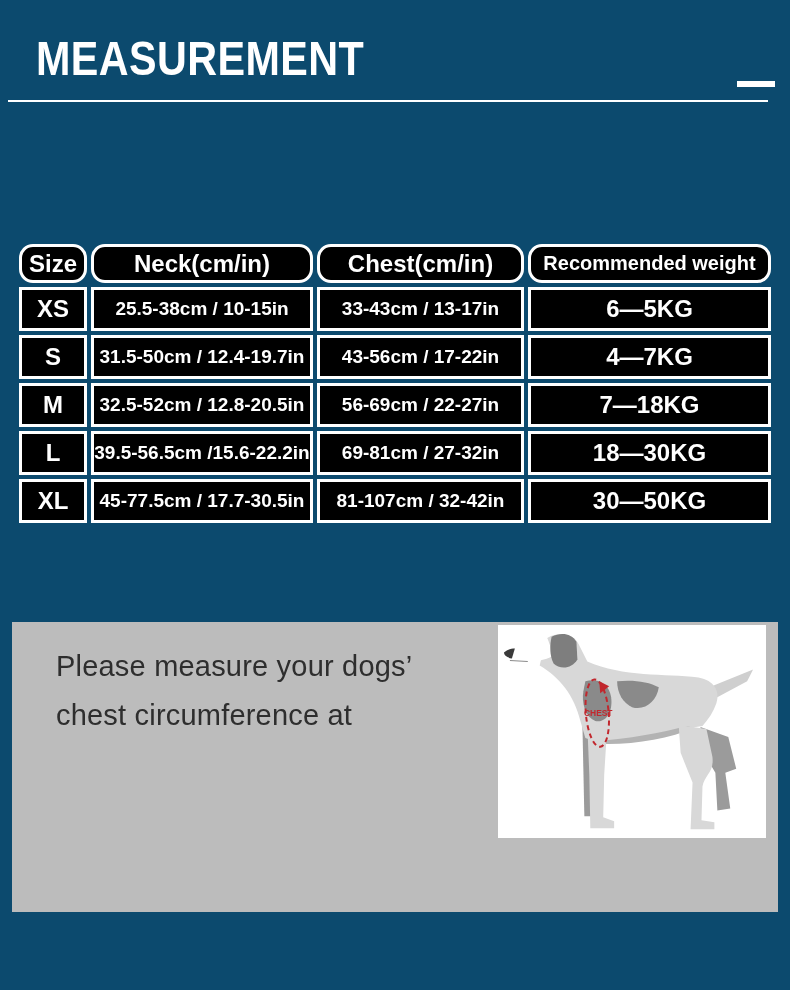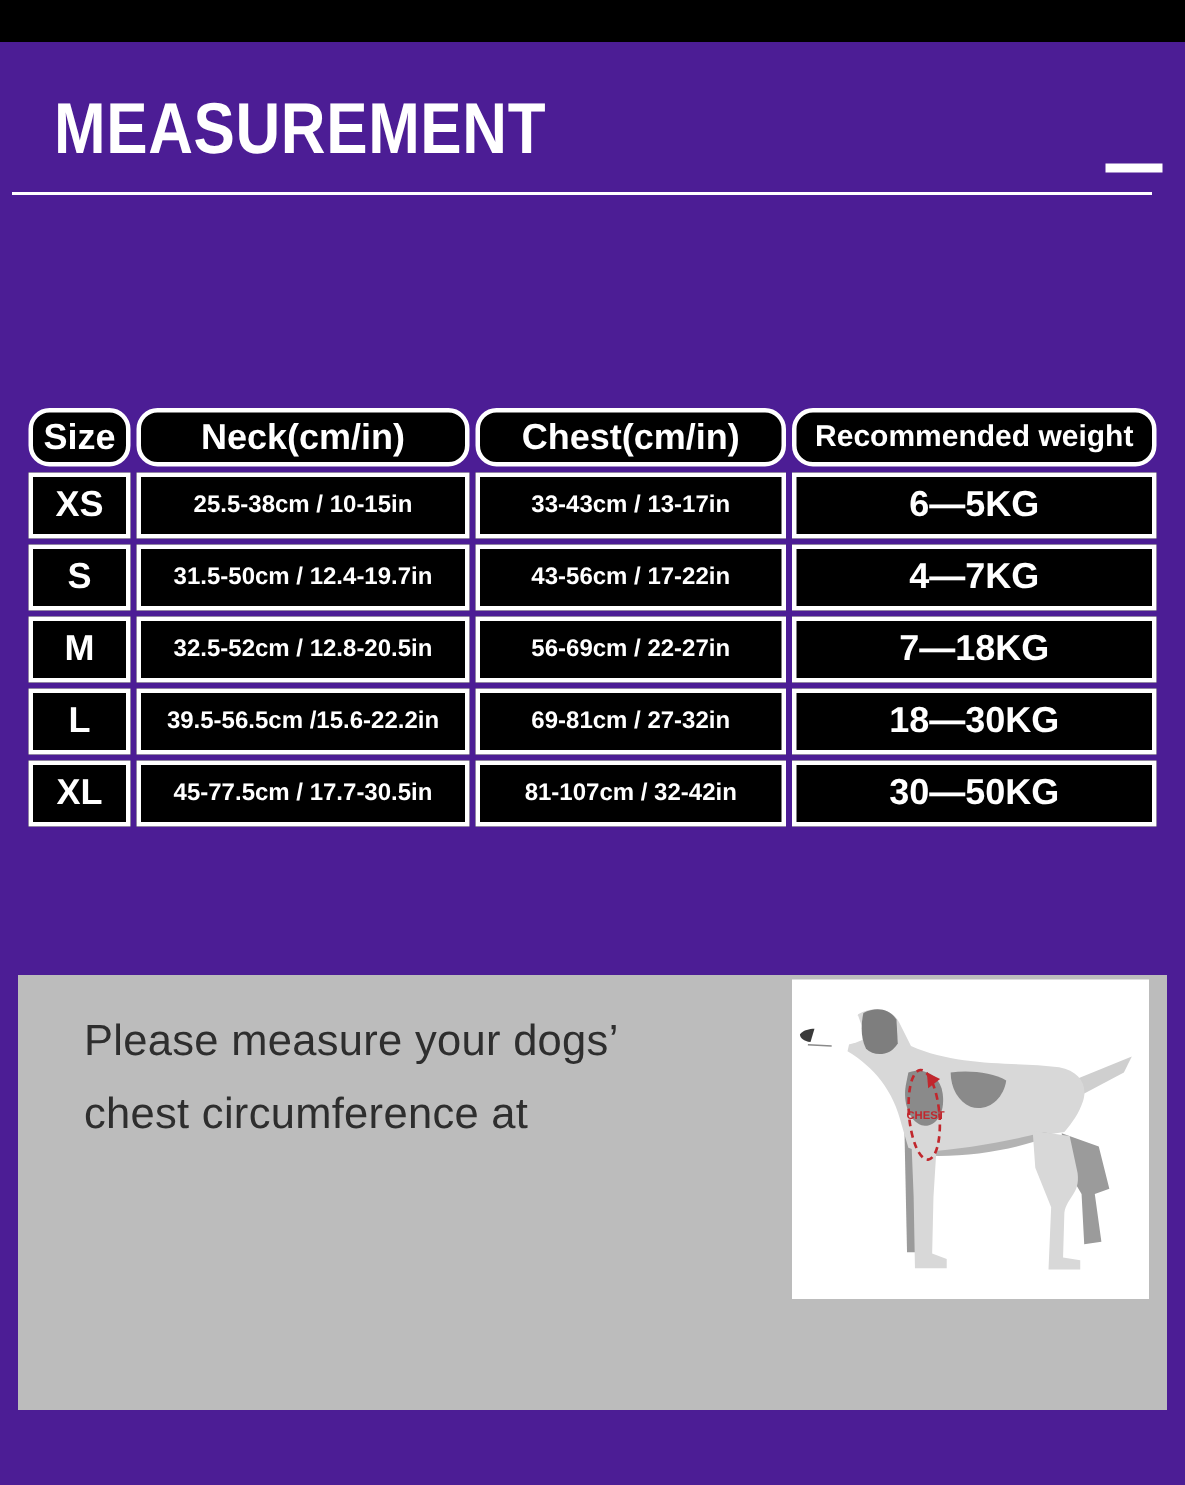--- a/index.html
+++ b/index.html
@@ -3,21 +3,21 @@
 <meta charset="utf-8">
 <style>
   html, body { margin: 0; padding: 0; }
   body {
     width: 790px; height: 990px;
     background: #000;
     font-family: "Liberation Sans", sans-serif;
     position: relative;
     overflow: hidden;
   }
-  .stage { position: absolute; inset: 0; background: #4c1d95; margin-top: 28px; }
+  .stage { position: absolute; inset: 0; background: #0c4a6e; }
 
   
   .page-title {
     position: absolute;
     left: 36px; top: 35px;
     margin: 0;
     color: #fff;
     font-size: 48px;
     font-weight: 700;
     line-height: 1;
@@ -54,21 +54,21 @@
     border: 3px solid #fff;
     padding: 0;
     background: #000;
     font-weight: 700;
     vertical-align: middle;
     overflow: hidden;
     white-space: nowrap;
   }
   .size-table thead th { height: 33px; font-size: 24px; border-radius: 14px; }
   .size-table thead th.h-weight { font-size: 20px; }
-  .size-table tbody td { height: 38px; font-size: 16px; }
+  .size-table tbody td { height: 38px; font-size: 19px; }
   .size-table tbody td.c-size { font-size: 24px; }
   .size-table tbody td.c-weight { font-size: 24px; }
 
   
   .note-box {
     position: absolute;
     left: 12px; top: 622px;
     width: 766px; height: 290px;
     background: #bcbcbc;
   }
@@ -77,21 +77,21 @@
     left: 44px; top: 20px;
     font-size: 29px;
     line-height: 49px;
     color: #2e2e2e;
     letter-spacing: 0.2px;
     white-space: nowrap;
   }
   .dog-fig {
     position: absolute;
     top: 3px; right: 12px;
-    width: 238px; height: 213px;
+    width: 268px; height: 213px;
     background: #fff;
   }
   .dog-fig svg { display: block; width: 100%; height: 100%; }
 </style>
 </head>
 <body>
 
 <div class="stage">
 
   <h1 class="page-title">MEASUREMENT</h1>

